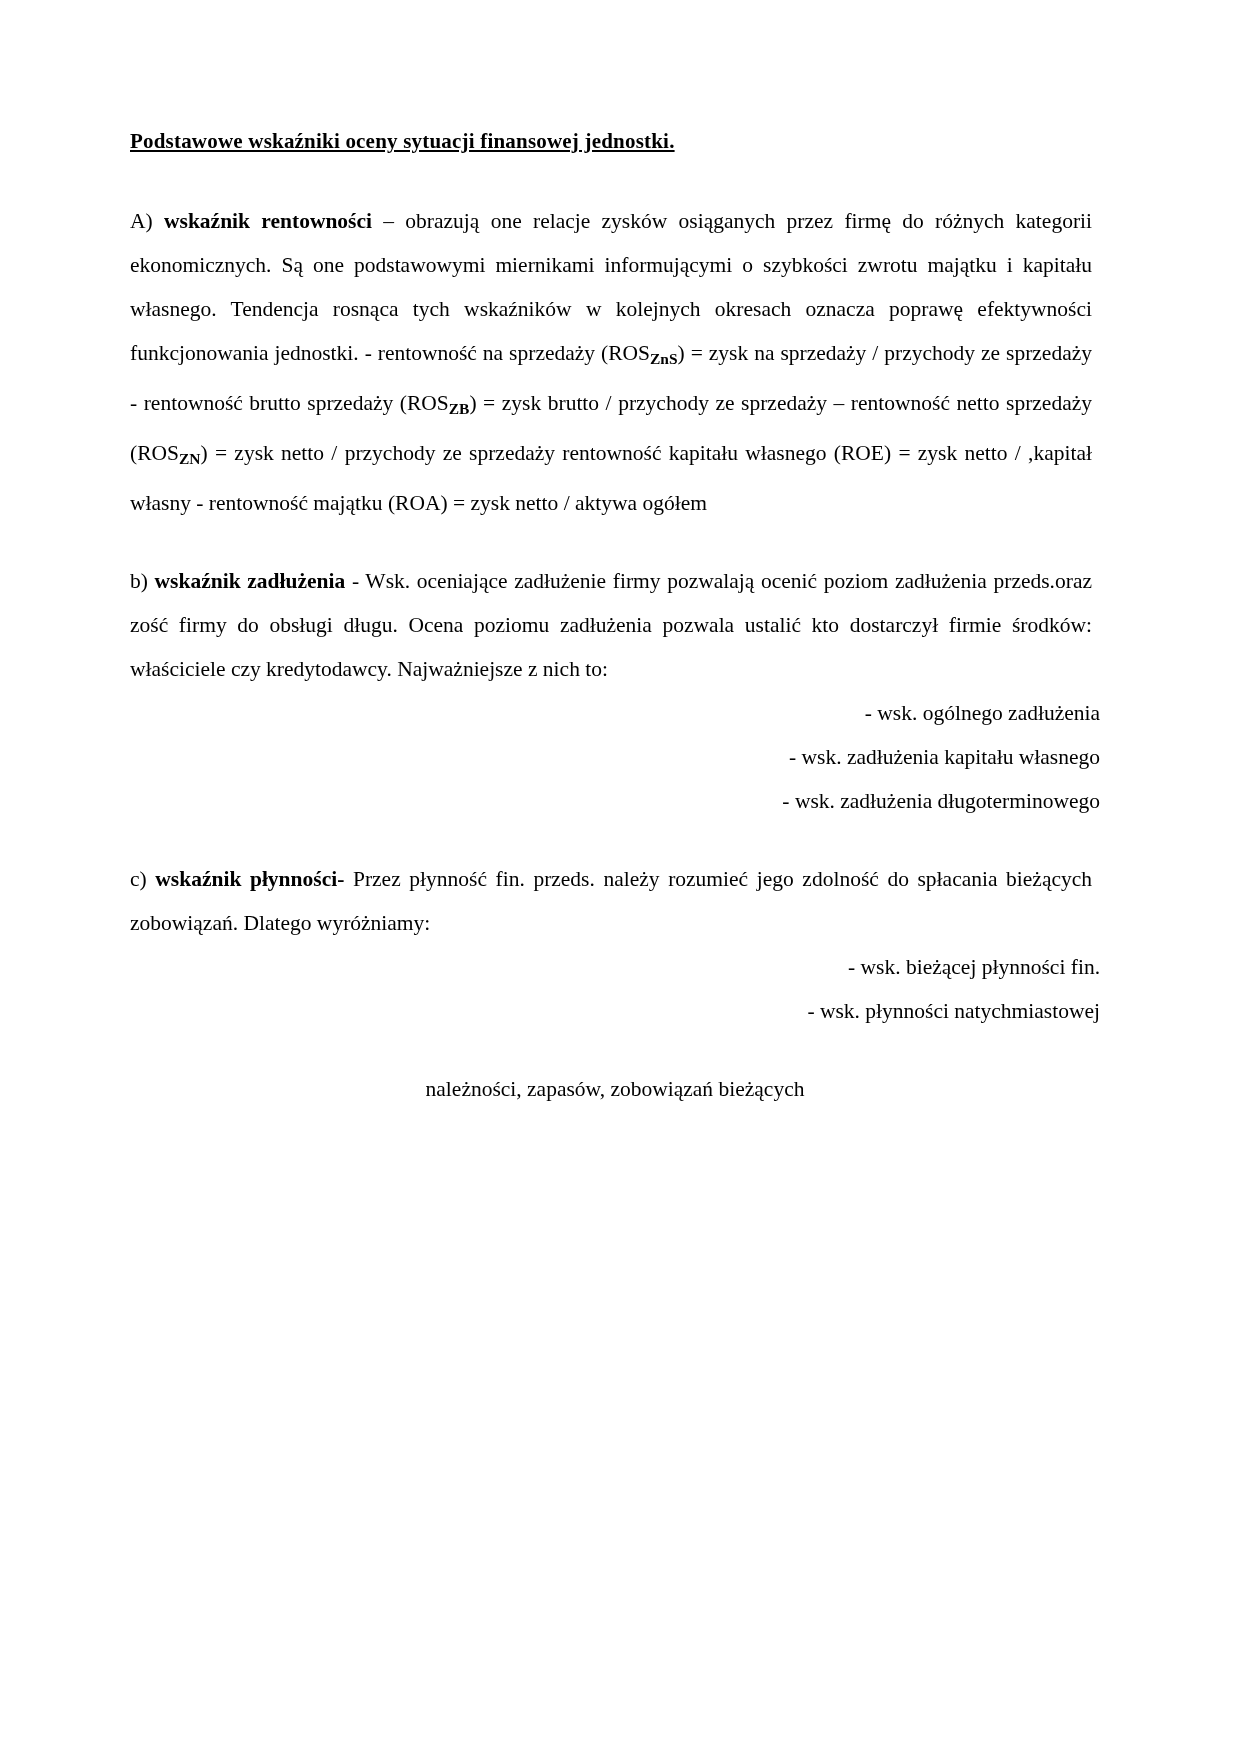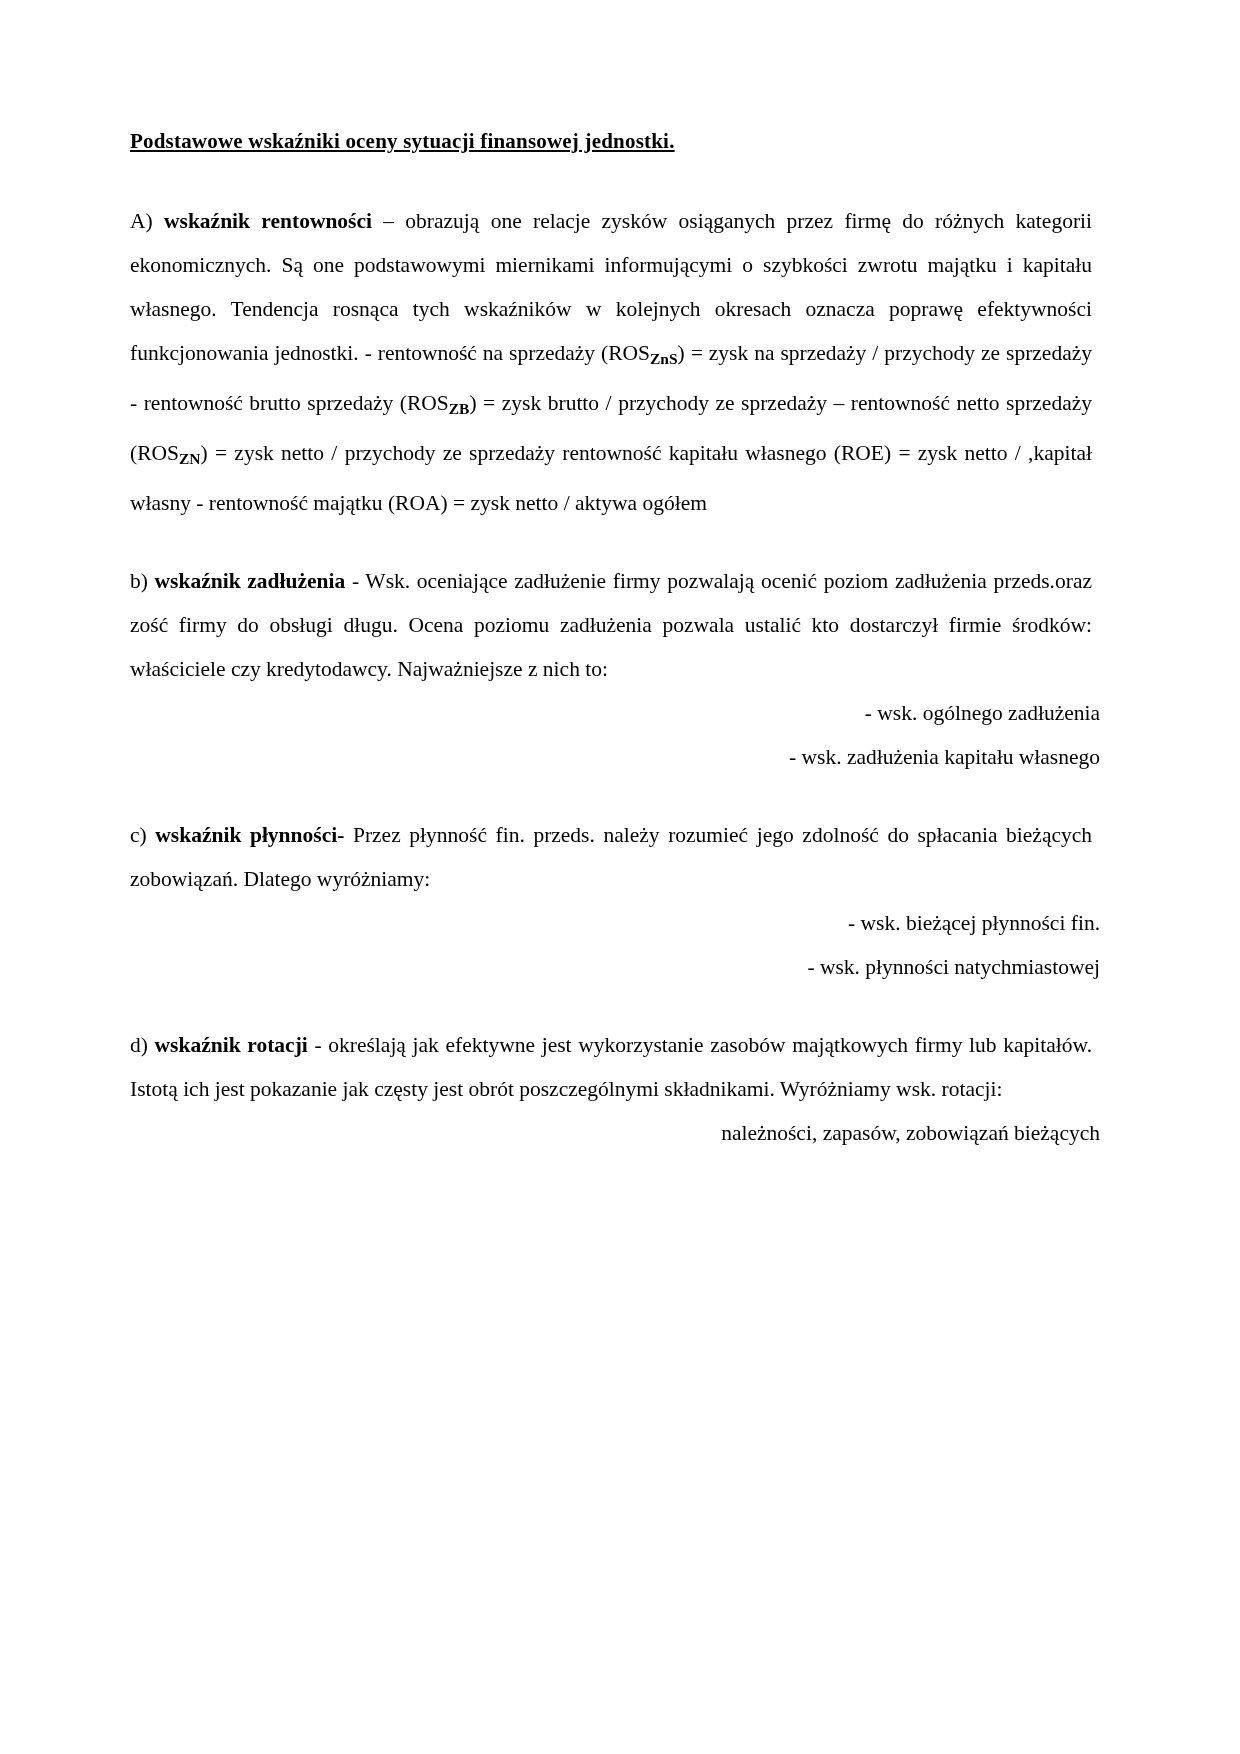--- a/index.html
+++ b/index.html
@@ -52,43 +52,43 @@
     margin-bottom: 34px;
   }
   sub {
     font-size: 0.72em;
     vertical-align: -0.25em;
     font-weight: bold;
   }
   .tail-line {
     font-size: 21.5px;
     line-height: 44px;
-    text-align: right;
+    text-align: center;
     margin: 0;
   }
 </style>
 </head>
 <body>
 
 <div class="page">
 
   <h1 class="doc-title">Podstawowe wskaźniki oceny sytuacji finansowej jednostki.</h1>
 
   <p class="para"><span class="lead-plain">A)</span> <span class="lead">wskaźnik rentowności</span><span> – obrazują one relacje zysków osiąganych przez firmę do różnych kategorii ekonomicznych. Są one podstawowymi miernikami informującymi o szybkości zwrotu majątku i kapitału własnego. Tendencja rosnąca tych wskaźników w kolejnych okresach oznacza poprawę efektywności funkcjonowania jednostki. - rentowność na sprzedaży (ROS</span><sub>ZnS</sub><span>) = zysk na sprzedaży / przychody ze sprzedaży - rentowność brutto sprzedaży (ROS</span><sub>ZB</sub><span>) = zysk brutto / przychody ze sprzedaży – rentowność netto sprzedaży (ROS</span><sub>ZN</sub><span>) = zysk netto / przychody ze sprzedaży rentowność kapitału własnego (ROE) = zysk netto / ,kapitał własny - rentowność majątku (ROA) = zysk netto / aktywa ogółem</span></p>
 
   <div class="block">
     <p class="para" style="margin-bottom:0"><span class="lead-plain">b)</span> <span class="lead">wskaźnik zadłużenia</span><span> - Wsk. oceniające zadłużenie firmy pozwalają ocenić poziom zadłużenia przeds.oraz zość firmy do obsługi długu. Ocena poziomu zadłużenia pozwala ustalić kto dostarczył firmie środków: właściciele czy kredytodawcy. Najważniejsze z nich to:</span></p>
     <p class="list-line">- wsk. ogólnego zadłużenia</p>
     <p class="list-line">- wsk. zadłużenia kapitału własnego</p>
+    <p class="list-line">- wsk. zadłużenia długoterminowego</p>
   </div>
 
   <div class="block">
     <p class="para" style="margin-bottom:0"><span class="lead-plain">c)</span> <span class="lead">wskaźnik płynności-</span><span> Przez płynność fin. przeds. należy rozumieć jego zdolność do spłacania bieżących zobowiązań. Dlatego wyróżniamy:</span></p>
     <p class="list-line">- wsk. bieżącej płynności fin.</p>
     <p class="list-line">- wsk. płynności natychmiastowej</p>
   </div>
 
   <div class="block">
-    <p class="para" style="margin-bottom:0"><span class="lead-plain">d)</span> <span class="lead">wskaźnik   rotacji</span><span> - określają jak efektywne jest wykorzystanie zasobów majątkowych firmy lub kapitałów. Istotą ich jest pokazanie jak częsty jest obrót poszczególnymi składnikami. Wyróżniamy wsk. rotacji:</span></p>
     <p class="tail-line">należności, zapasów, zobowiązań bieżących</p>
   </div>
 
 </div>
 
 </body></html>

